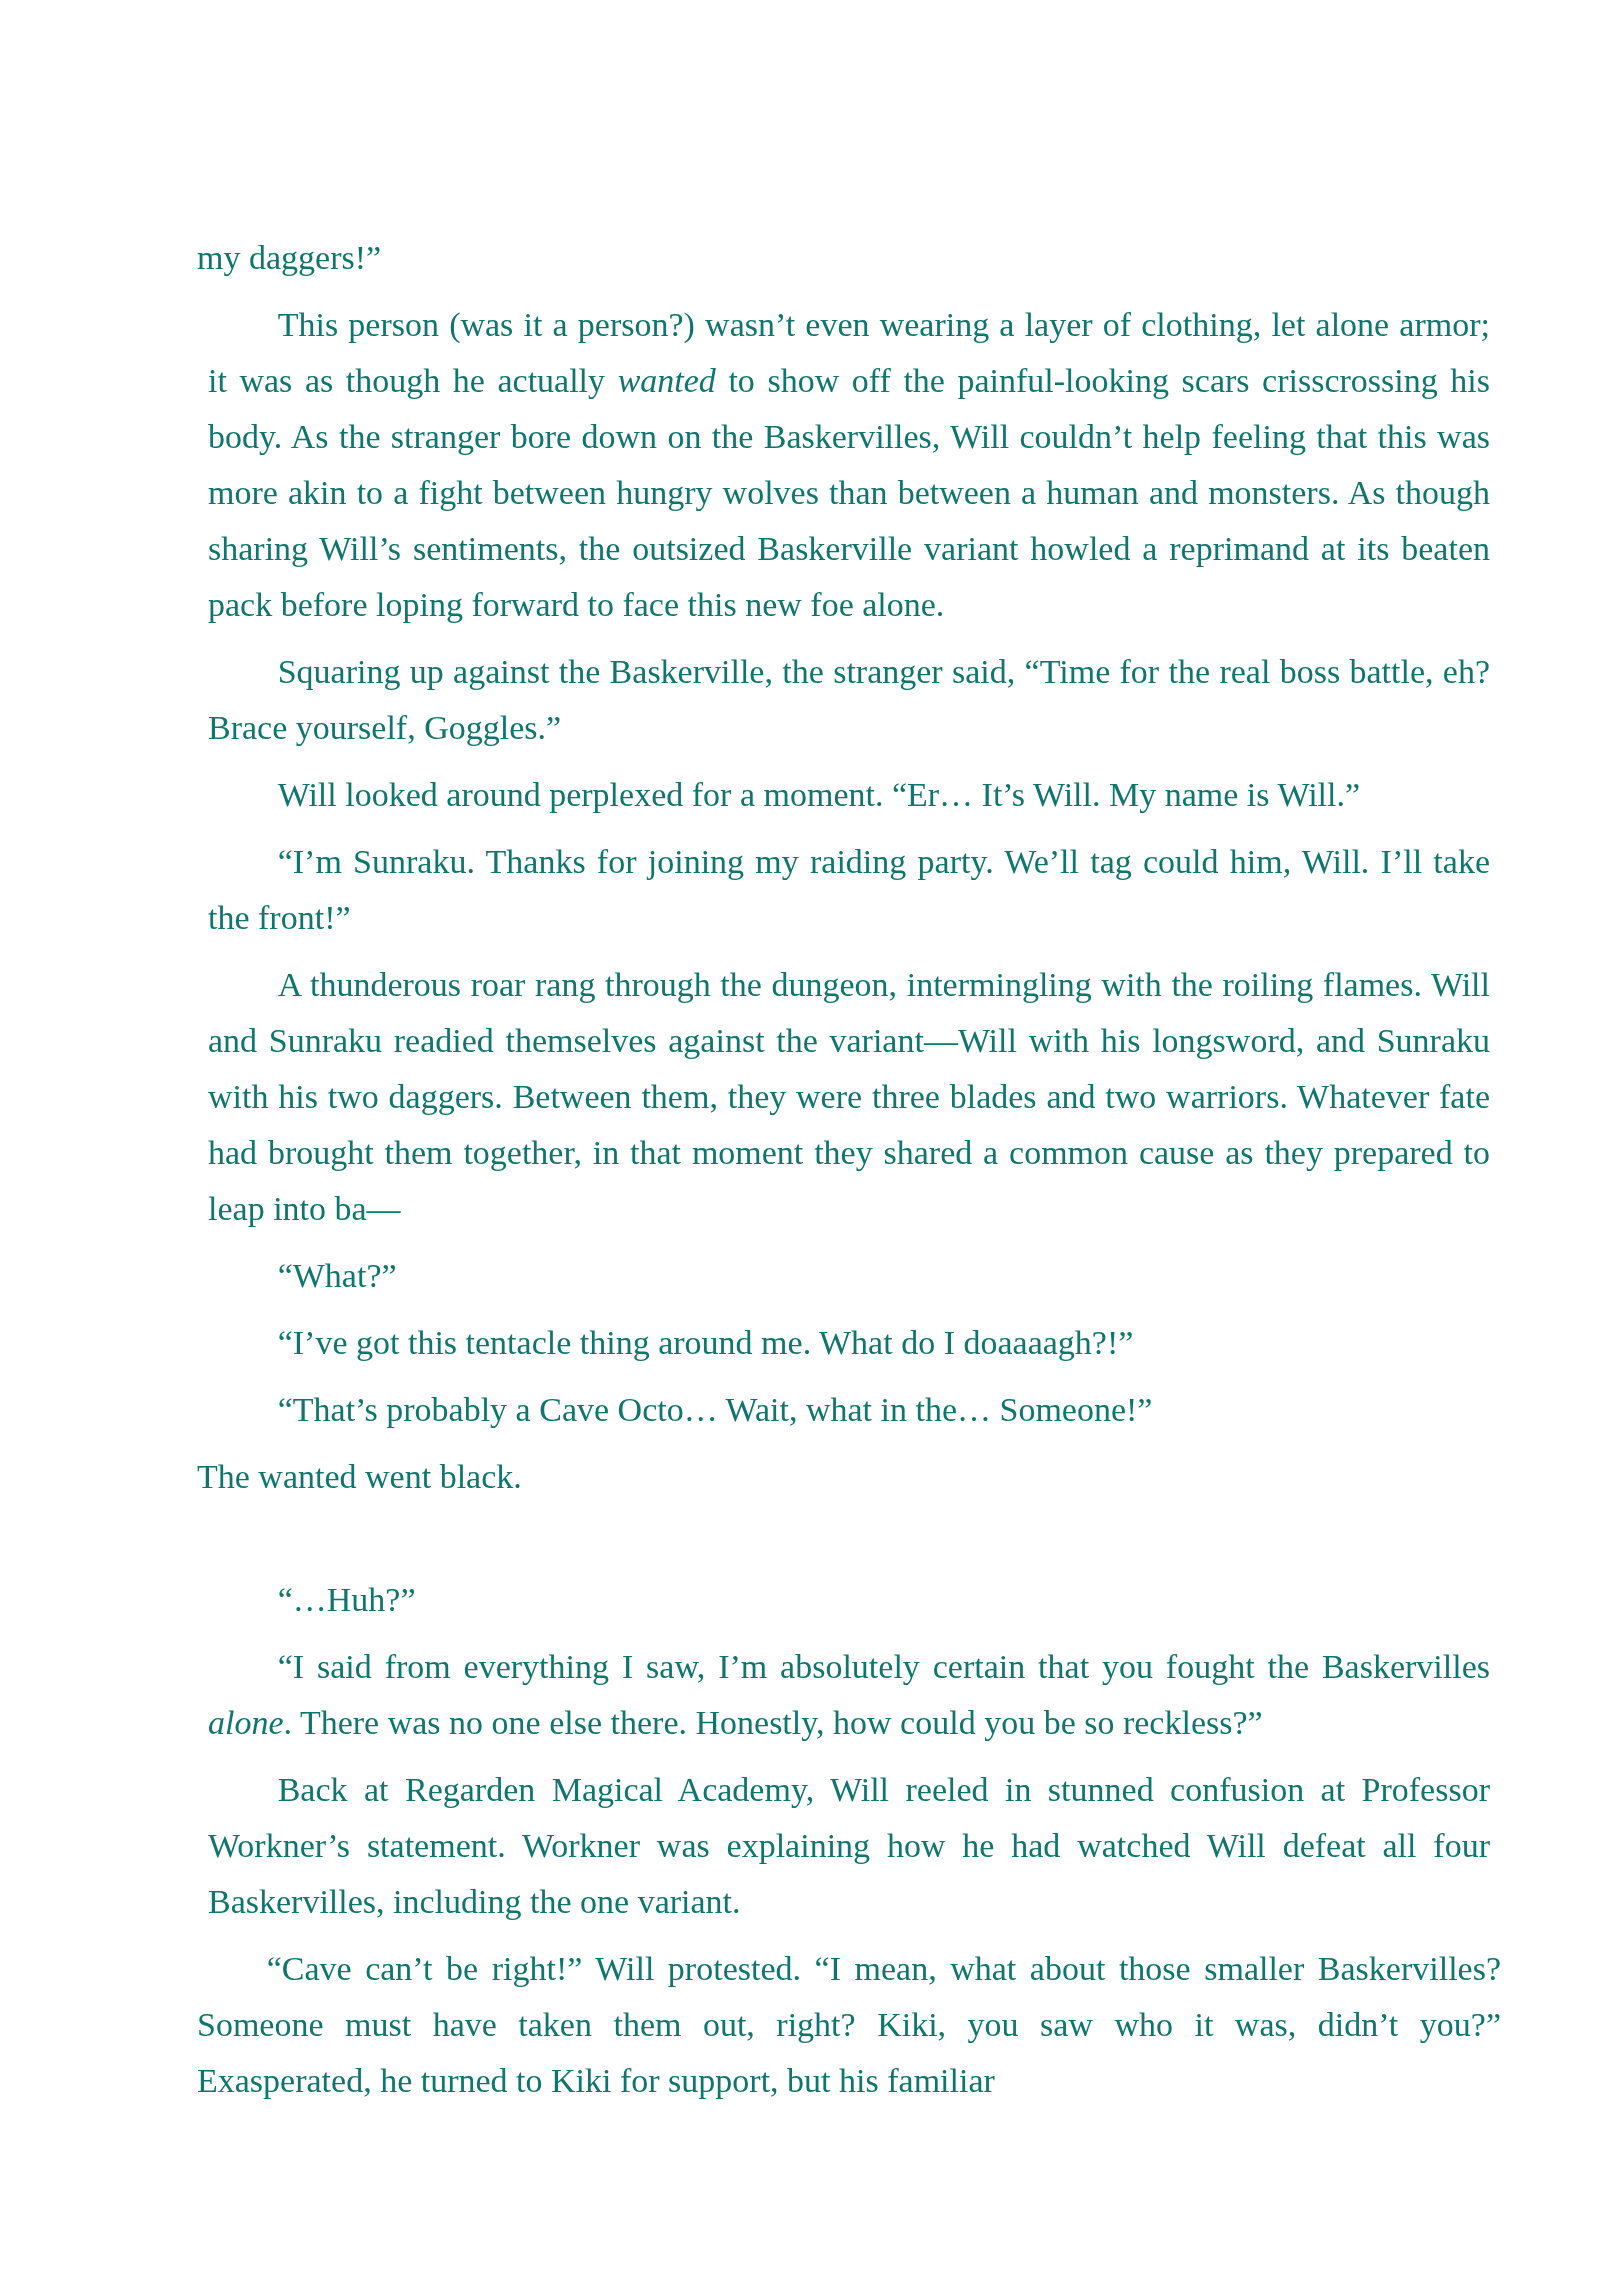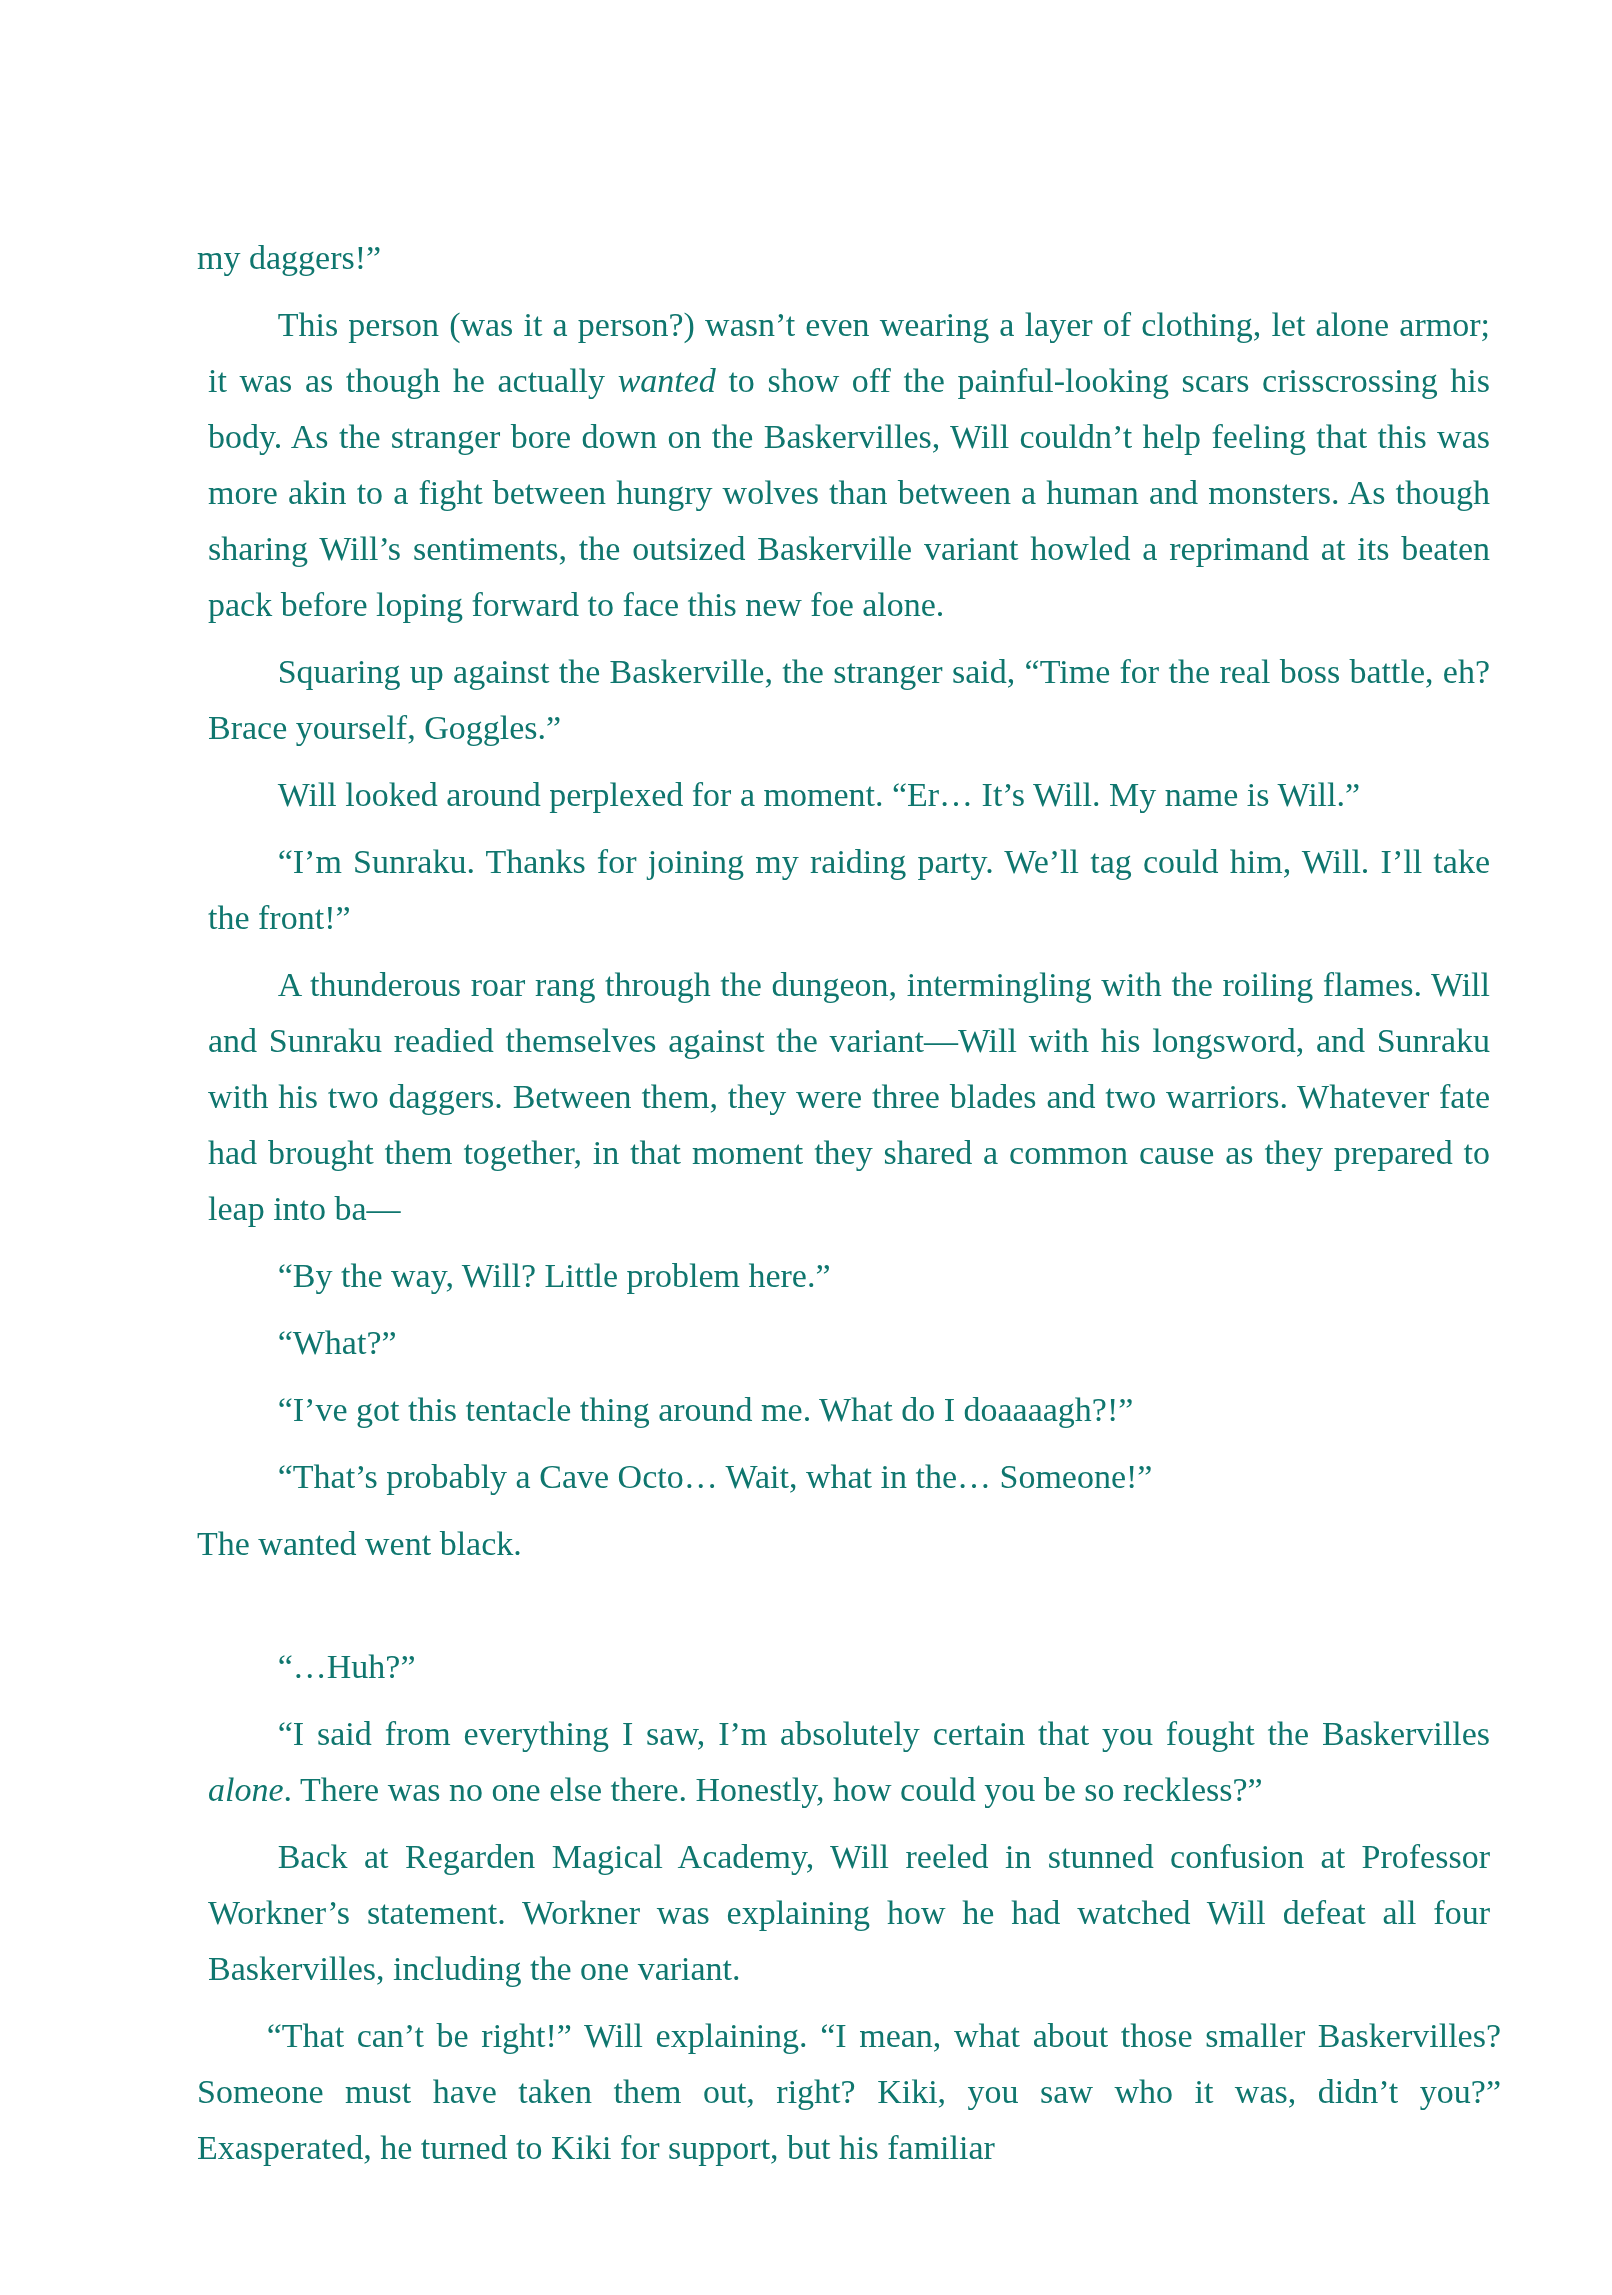--- a/index.html
+++ b/index.html
@@ -67,35 +67,34 @@
     <p class="para indent last-line-flush"><span>This person (was it a person?) wasn’t even wearing a layer of clothing, let alone armor; it was as though he actually </span><em class="italic">wanted</em><span> to show off the painful-looking scars crisscrossing his body. As the stranger bore down on the Baskervilles, Will couldn’t help feeling that this was more akin to a fight between hungry wolves than between a human and monsters. As though sharing Will’s sentiments, the outsized Baskerville variant howled a reprimand at its beaten pack before loping forward to face this new foe alone.</span></p>
 
     <p class="para indent last-line-flush">Squaring up against the Baskerville, the stranger said, “Time for the real boss battle, eh? Brace yourself, Goggles.”</p>
 
     <p class="para indent last-line-flush">Will looked around perplexed for a moment. “Er… It’s Will. My name is Will.”</p>
 
     <p class="para indent last-line-flush">“I’m Sunraku. Thanks for joining my raiding party. We’ll tag could him, Will. I’ll take the front!”</p>
 
     <p class="para indent last-line-flush">A thunderous roar rang through the dungeon, intermingling with the roiling flames. Will and Sunraku readied themselves against the variant—Will with his longsword, and Sunraku with his two daggers. Between them, they were three blades and two warriors. Whatever fate had brought them together, in that moment they shared a common cause as they prepared to leap into ba—</p>
 
-    <p class="para indent last-line-flush">“By the way, Will? Little problem here.”</p>
 
     <p class="para indent last-line-flush">“What?”</p>
 
     <p class="para indent last-line-flush">“I’ve got this tentacle thing around me. What do I doaaaagh?!”</p>
 
     <p class="para indent last-line-flush">“That’s probably a Cave Octo… Wait, what in the… Someone!”</p>
 
     <p class="para no-indent-flush">The wanted went black.</p>
 
     <div class="section-break"></div>
 
     <p class="para indent last-line-flush">“…Huh?”</p>
 
     <p class="para indent last-line-flush"><span>“I said from everything I saw, I’m absolutely certain that you fought the Baskervilles </span><em class="italic">alone</em><span>. There was no one else there. Honestly, how could you be so reckless?”</span></p>
 
     <p class="para indent last-line-flush">Back at Regarden Magical Academy, Will reeled in stunned confusion at Professor Workner’s statement. Workner was explaining how he had watched Will defeat all four Baskervilles, including the one variant.</p>
 
-    <p class="para indent">“That can’t be right!” Will explaining. “I mean, what about those smaller Baskervilles? Someone must have taken them out, right? Kiki, you saw who it was, didn’t you?” Exasperated, he turned to Kiki for support, but his familiar</p>
+    <p class="para indent">“Cave can’t be right!” Will protested. “I mean, what about those smaller Baskervilles? Someone must have taken them out, right? Kiki, you saw who it was, didn’t you?” Exasperated, he turned to Kiki for support, but his familiar</p>
 
   </div>
 </div>
 
 
 </body></html>

